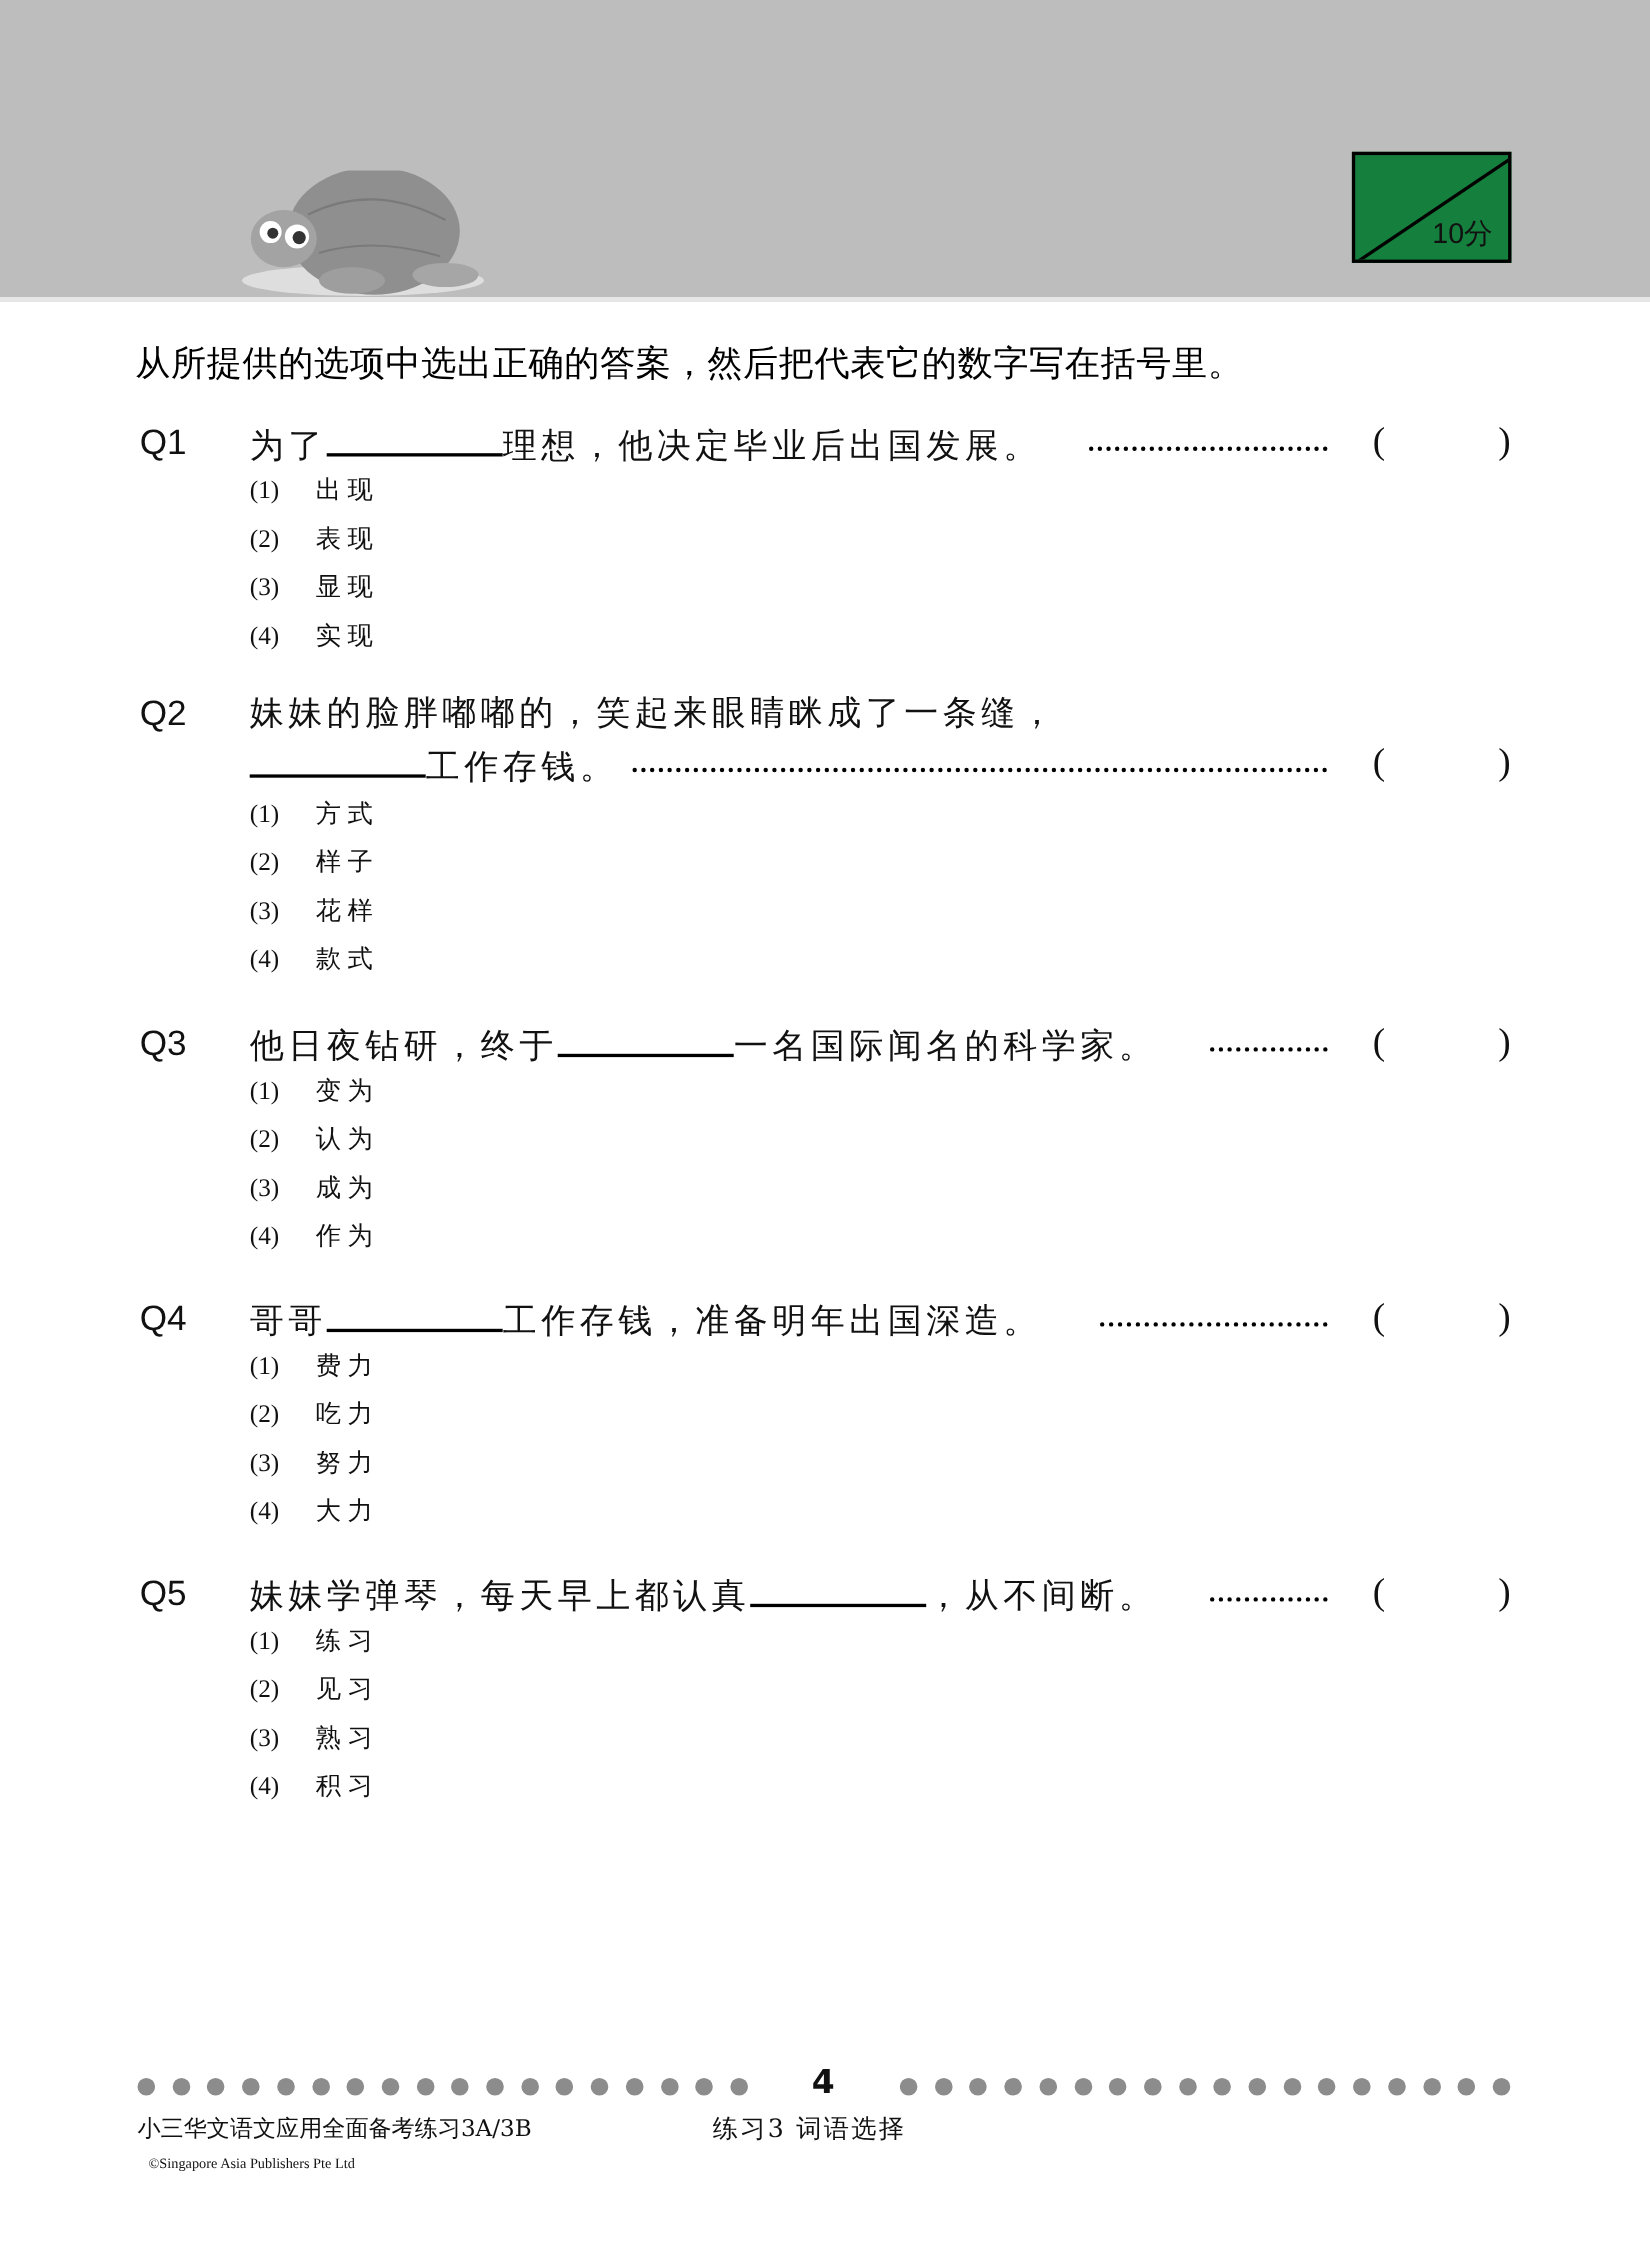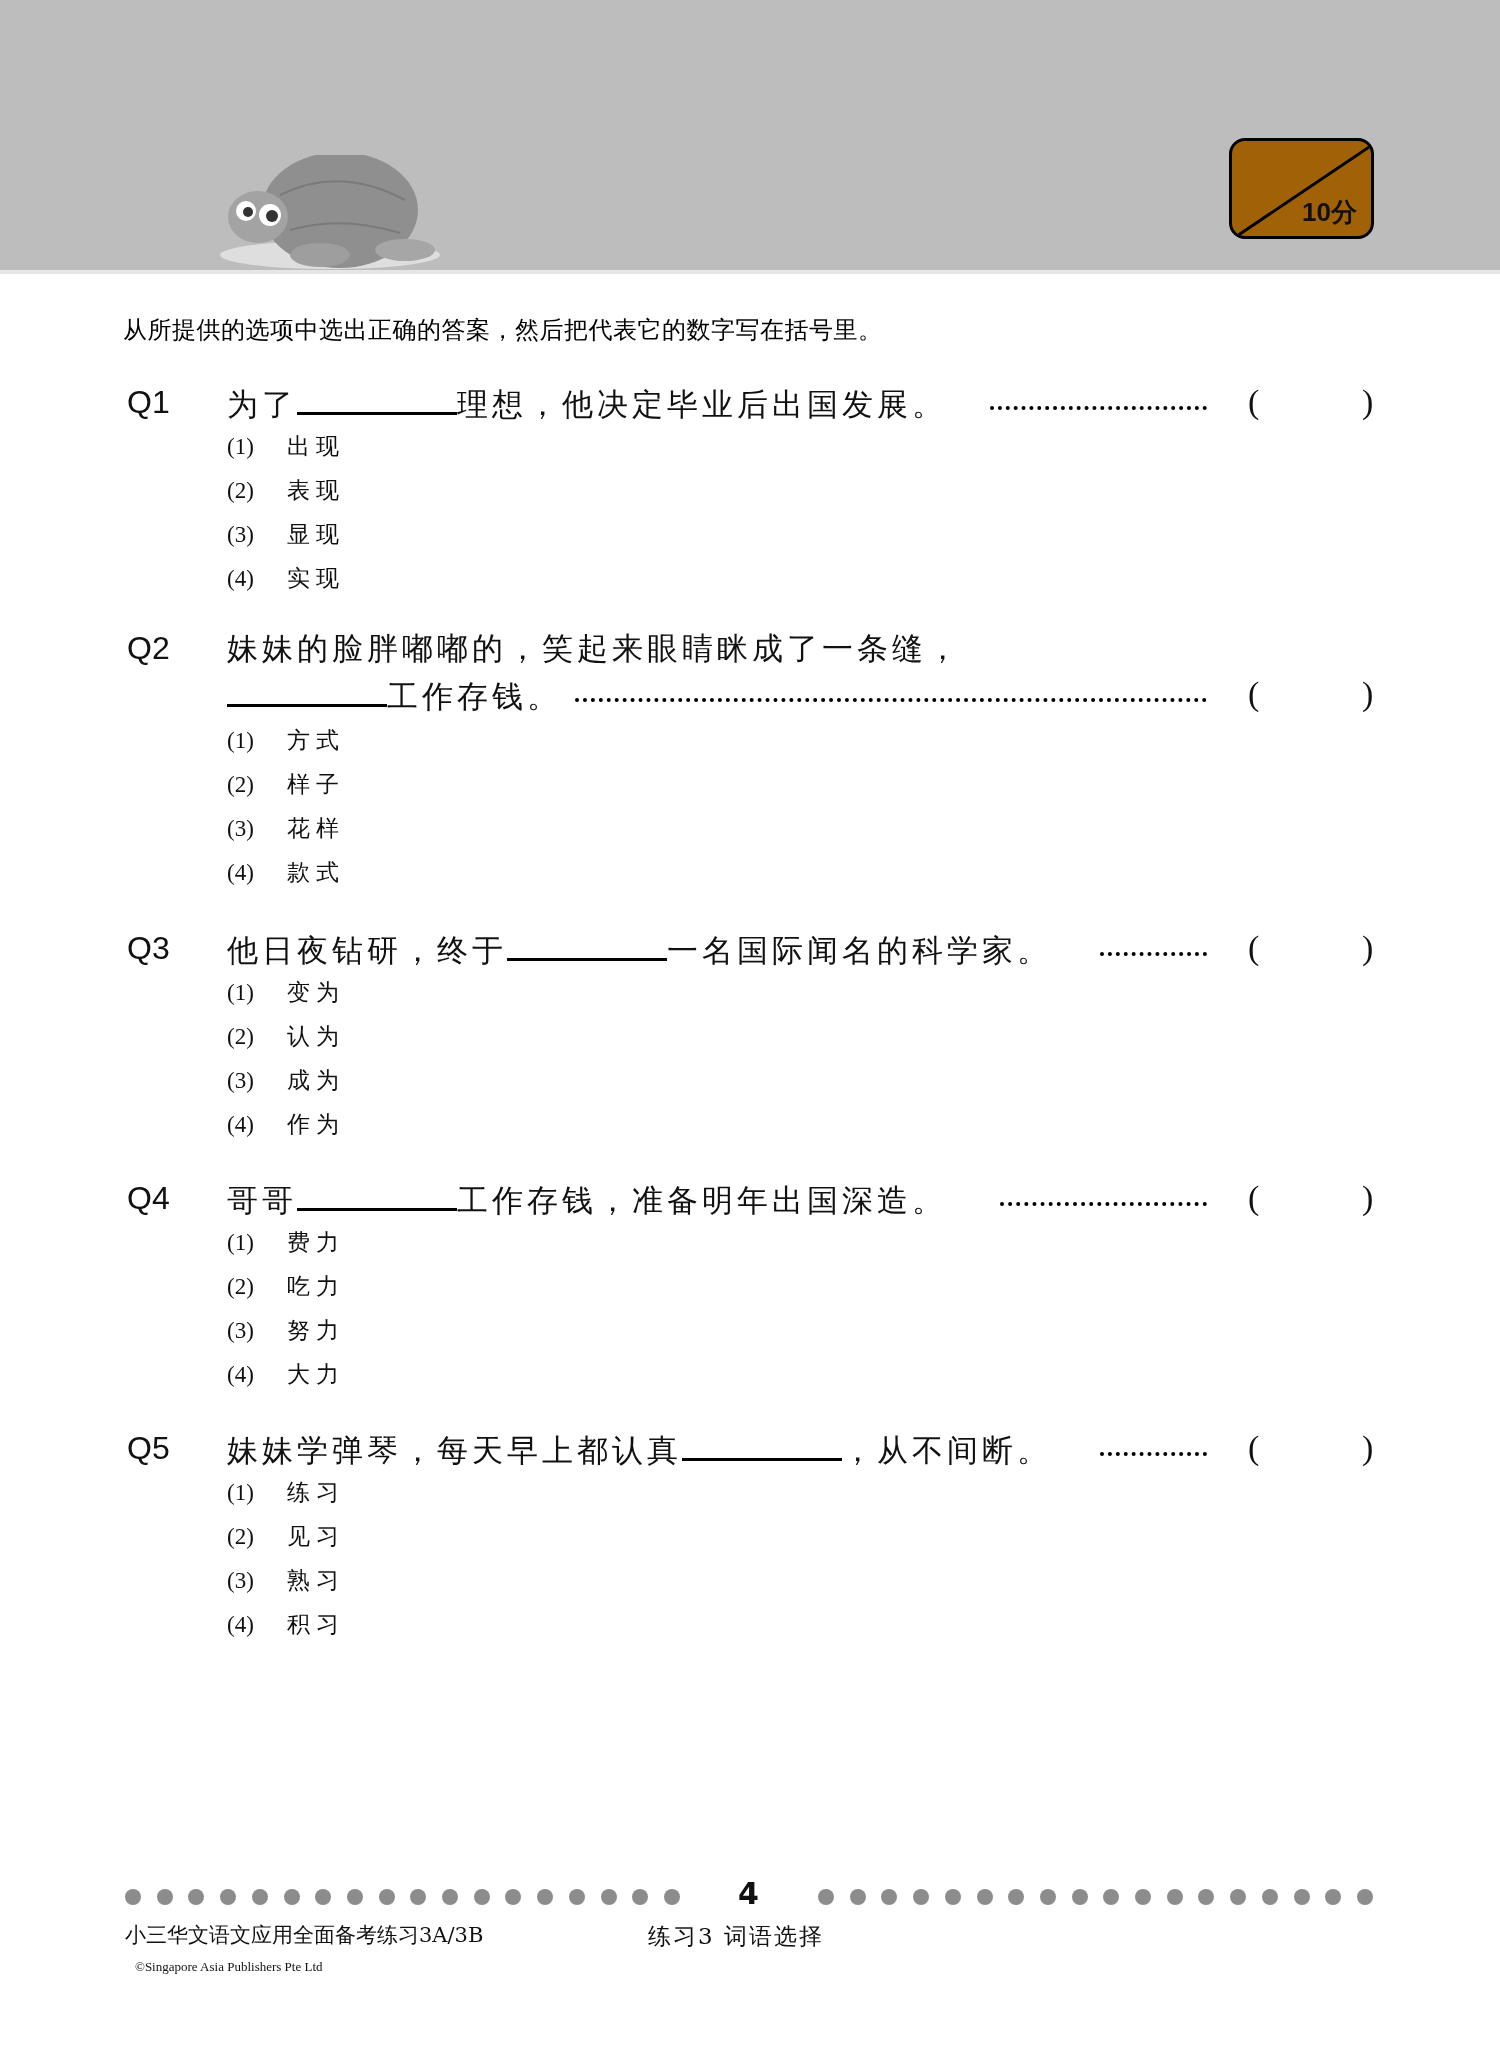--- a/index.html
+++ b/index.html
@@ -23,29 +23,29 @@
   .label-sub {
     display:block; font-family:"Liberation Sans", sans-serif; font-size:28px; line-height:34px;
   }
   .turtle { position:absolute; left:210px; top:155px; width:250px; height:115px; }
   .page-title {
     position:absolute; left:672px; top:132px; font-family:"DejaVu Sans", sans-serif;
     font-weight:bold; font-size:76px; line-height:96px; letter-spacing:12px; color:#000;
   }
   .score-box {
     position:absolute; left:1229px; top:138px; width:145px; height:101px;
-    background:#a16207; border:3px solid #000; border-radius:16px; box-sizing:border-box; overflow:hidden;font-weight:bold;
+    background:#15803d; border:3px solid #000; border-radius:0; box-sizing:border-box; overflow:hidden;
   }
   .score-box svg { position:absolute; left:0; top:0; }
   .score-text {
     position:absolute; right:14px; bottom:6px; font-family:"Liberation Sans", sans-serif; font-size:26px;
   }
   .instruction {
     position:absolute; left:123px; top:310px; font-family:"DejaVu Sans", sans-serif;
-    font-size:24px; line-height:40px; letter-spacing:0.5px; color:#000;
+    font-size:32px; line-height:40px; letter-spacing:0.5px; color:#000;
   }
   .q { position:absolute; left:0; width:1500px; }
   .q-label {
     position:absolute; left:127px; font-family:"Liberation Sans", sans-serif;
     font-size:32px; line-height:40px;
   }
   .q-line {
     position:absolute; left:227px; font-size:31px; line-height:40px; letter-spacing:4px; white-space:nowrap;
   }
   .blank {

